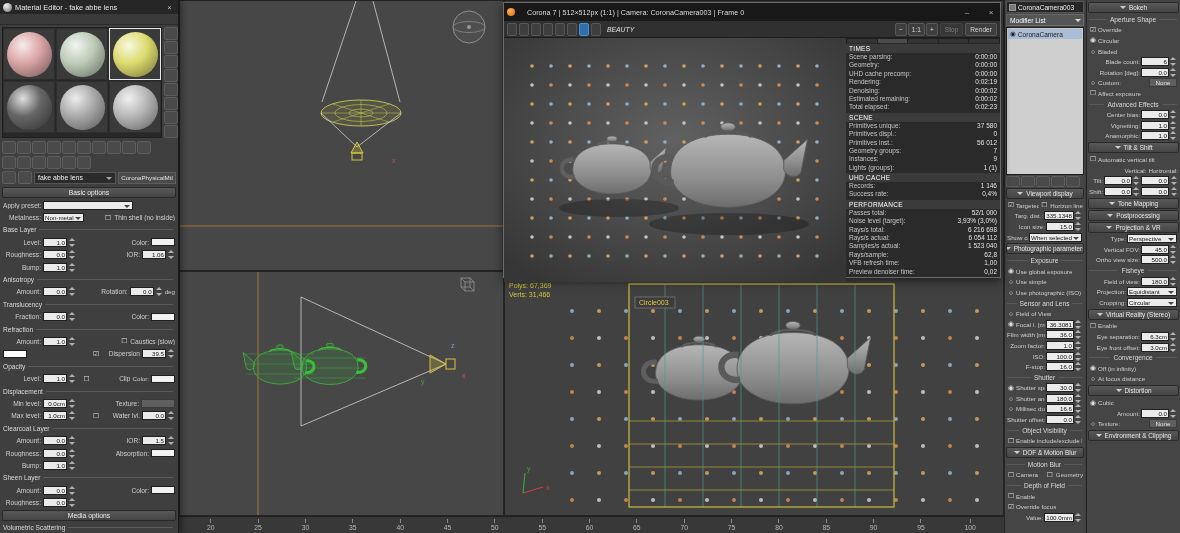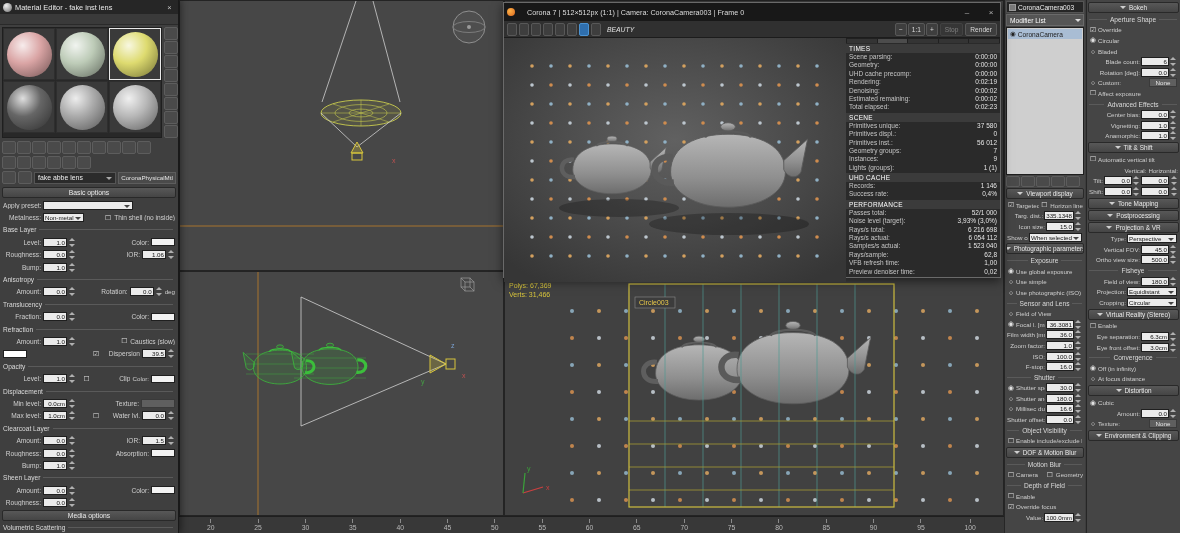--- a/index.html
+++ b/index.html
@@ -460,21 +460,21 @@
     <span class="sv">0,02</span>
   </div>
           </div>
       </div>
     </div>
   </div>
 
   <div id="me">
     <div class="me-title">
       <span class="me-sph"></span>
-      <span>Material Editor - fake inst lens</span>
+      <span>Material Editor - fake abbe lens</span>
       <span class="me-close">×</span>
     </div>
     <div class="me-menus">
         <span></span>
         <span></span>
         <span></span>
         <span></span>
         <span></span>
       </div>
     <div class="me-swrap">

